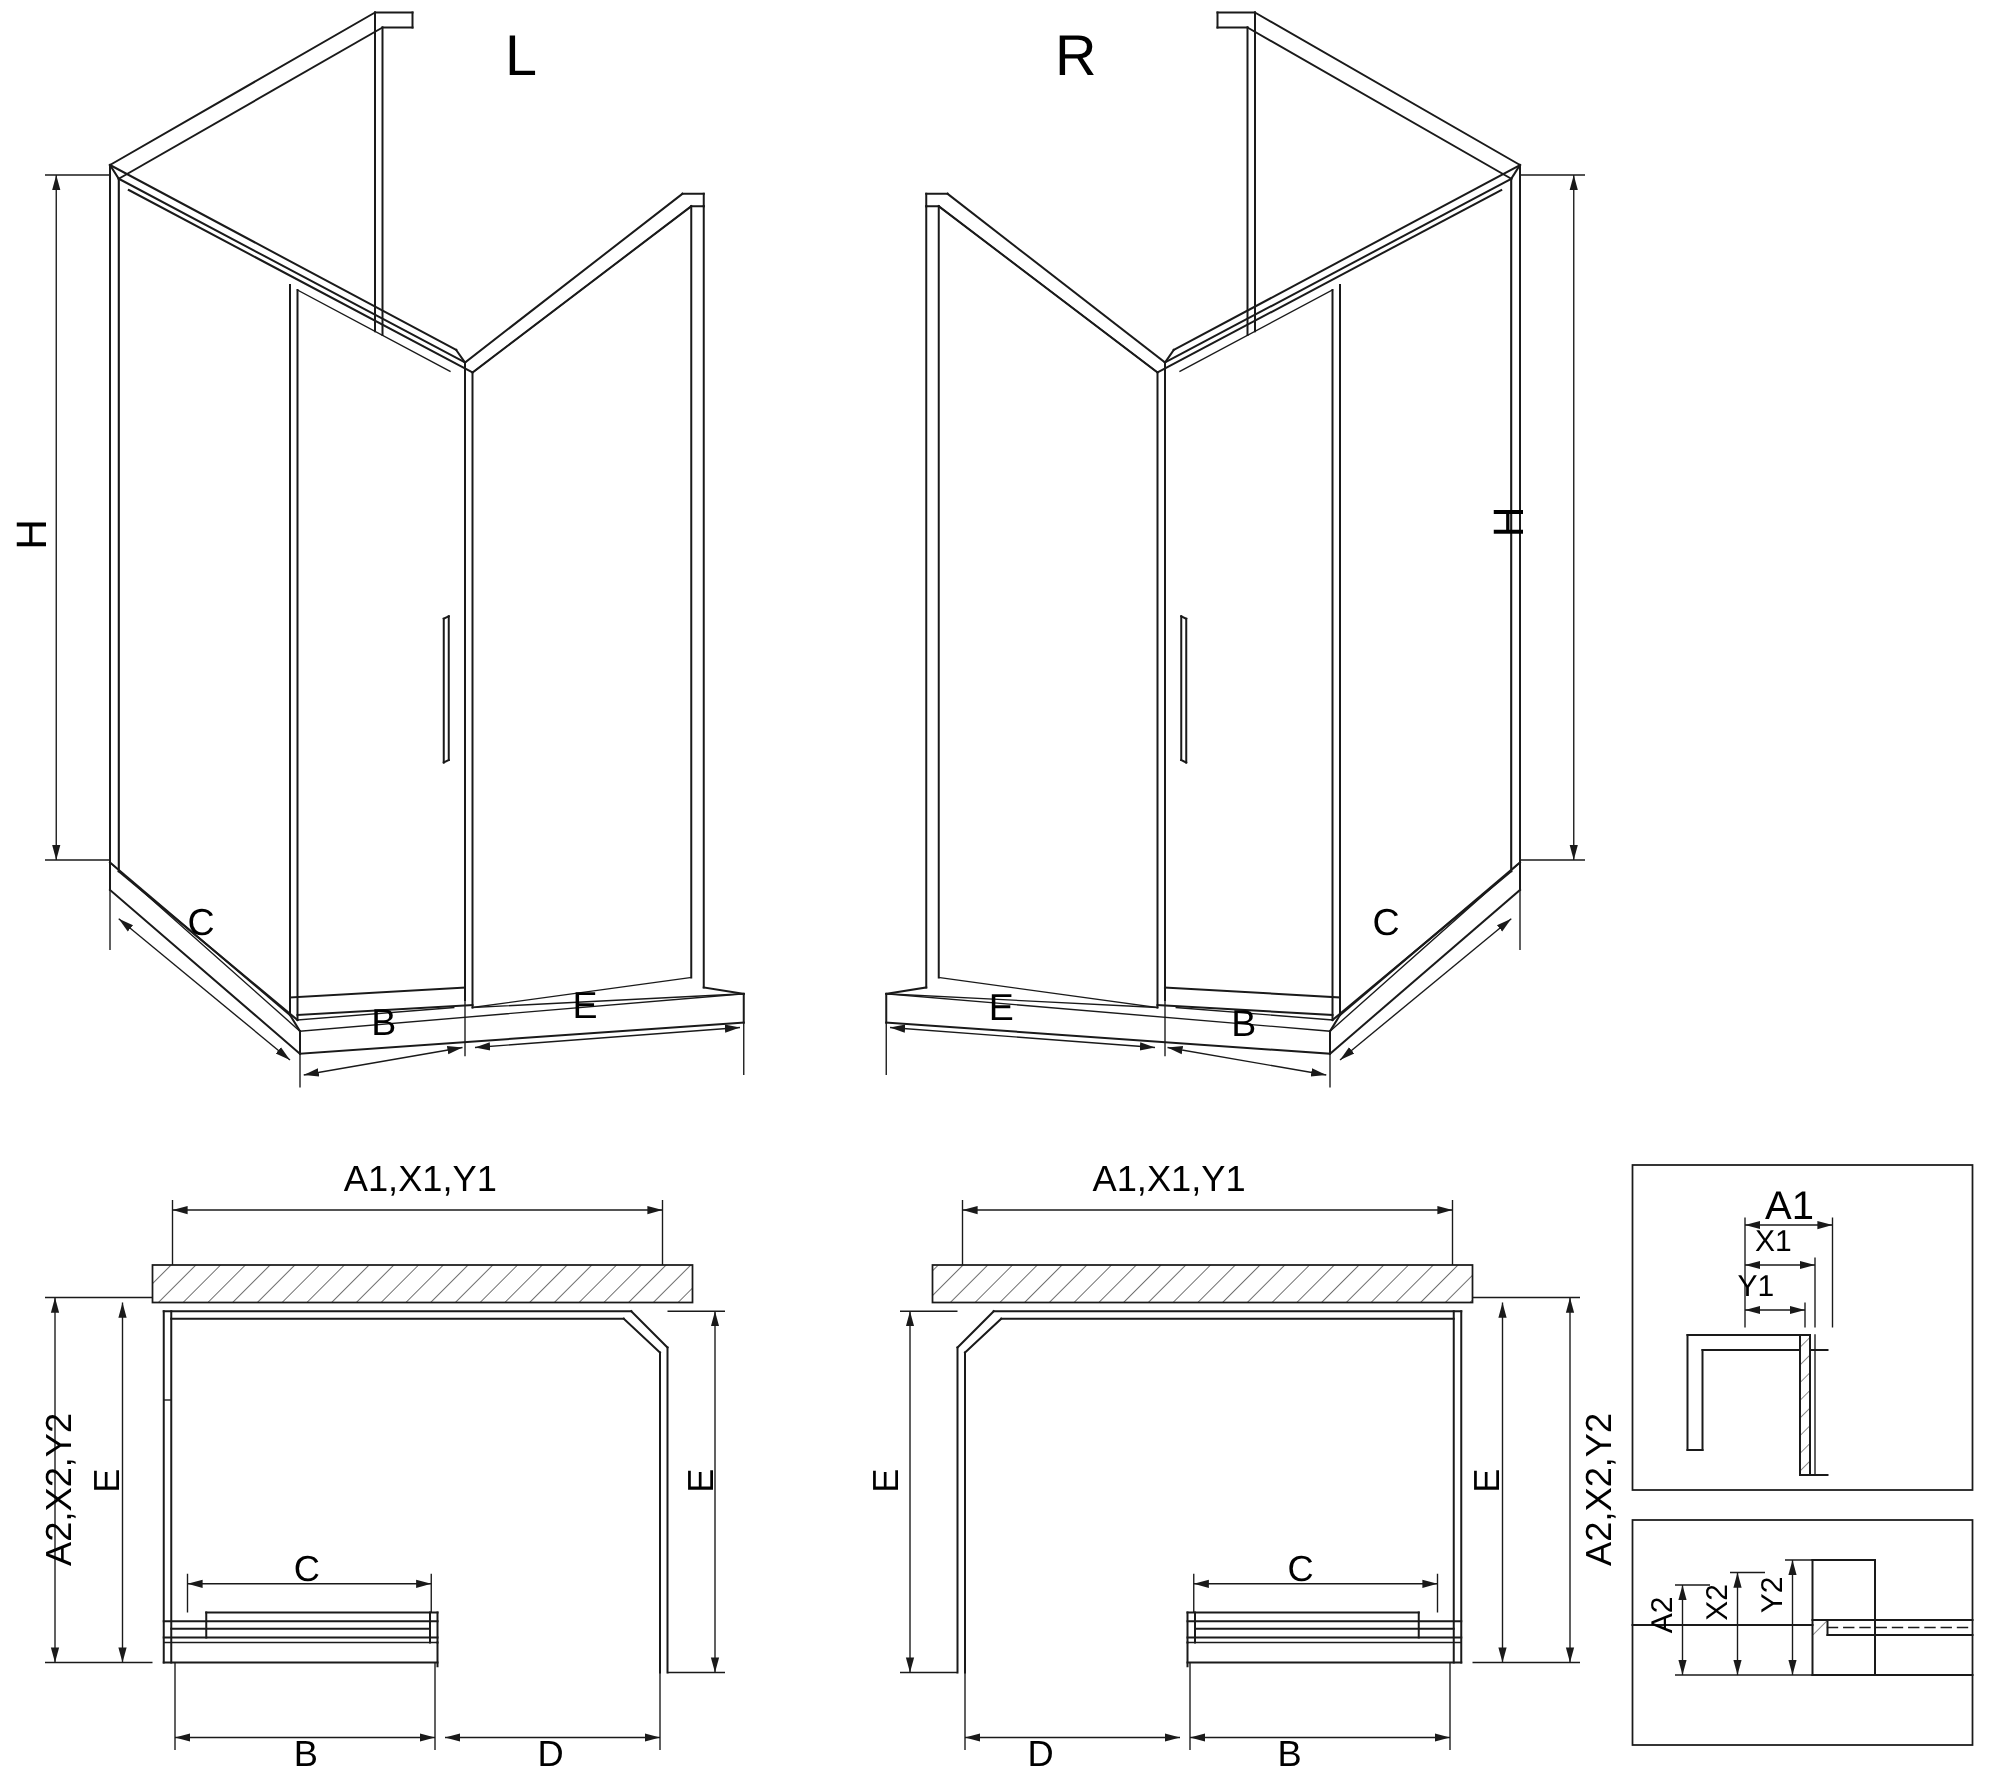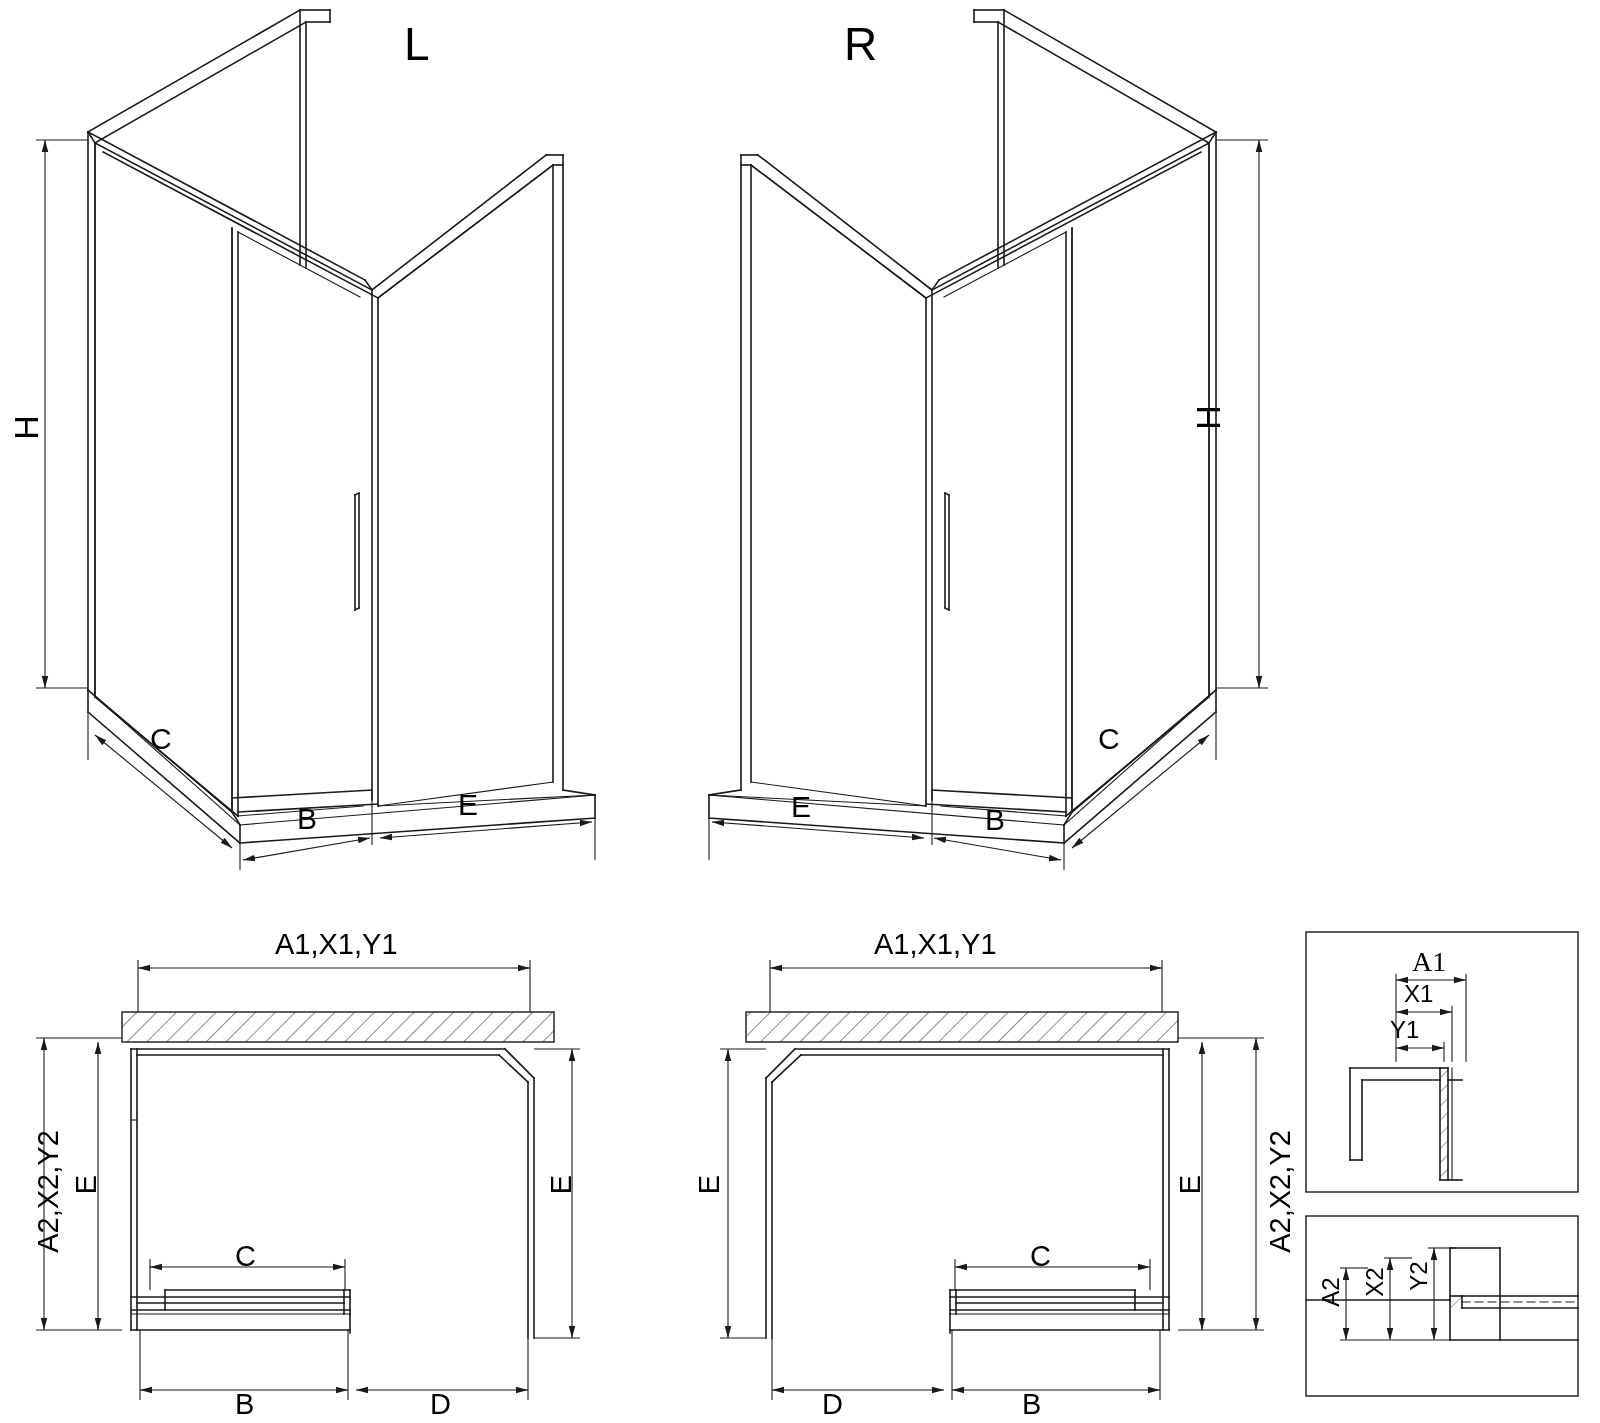--- a/index.html
+++ b/index.html
@@ -419,21 +419,21 @@
     <span style="left:1181px; top:1168px; font-size:29px; transform:rotate(-90deg); transform-origin:center;">E</span>
 
     <span style="left:1190px; top:1175px; font-size:29px; transform:rotate(-90deg); transform-origin:center; width:180px; text-align:center;">A2,X2,Y2</span>
 
     <span style="left:1030px; top:1240px; font-size:29px;">C</span>
 
     <span style="left:822px; top:1388px; font-size:29px;">D</span>
 
     <span style="left:1022px; top:1388px; font-size:29px;">B</span>
 
-    <span style="left:1412px; top:946px; font-size:28px;font-family:Liberation Serif, serif;">A1</span>
+    <span style="left:1412px; top:946px; font-size:32px;">A1</span>
     <span style="left:1404px; top:980px; font-size:24px;text-align:right;">X1</span>
     <span style="left:1390px; top:1016px; font-size:24px;">Y1</span>
 
     <span style="left:1316px; top:1278px; font-size:24px; transform:rotate(-90deg); transform-origin:center;">A2</span>
     <span style="left:1360px; top:1268px; font-size:24px; transform:rotate(-90deg); transform-origin:center;">X2</span>
     <span style="left:1404px; top:1262px; font-size:24px; transform:rotate(-90deg); transform-origin:center;">Y2</span>
 
   </div>
 </div>
 

